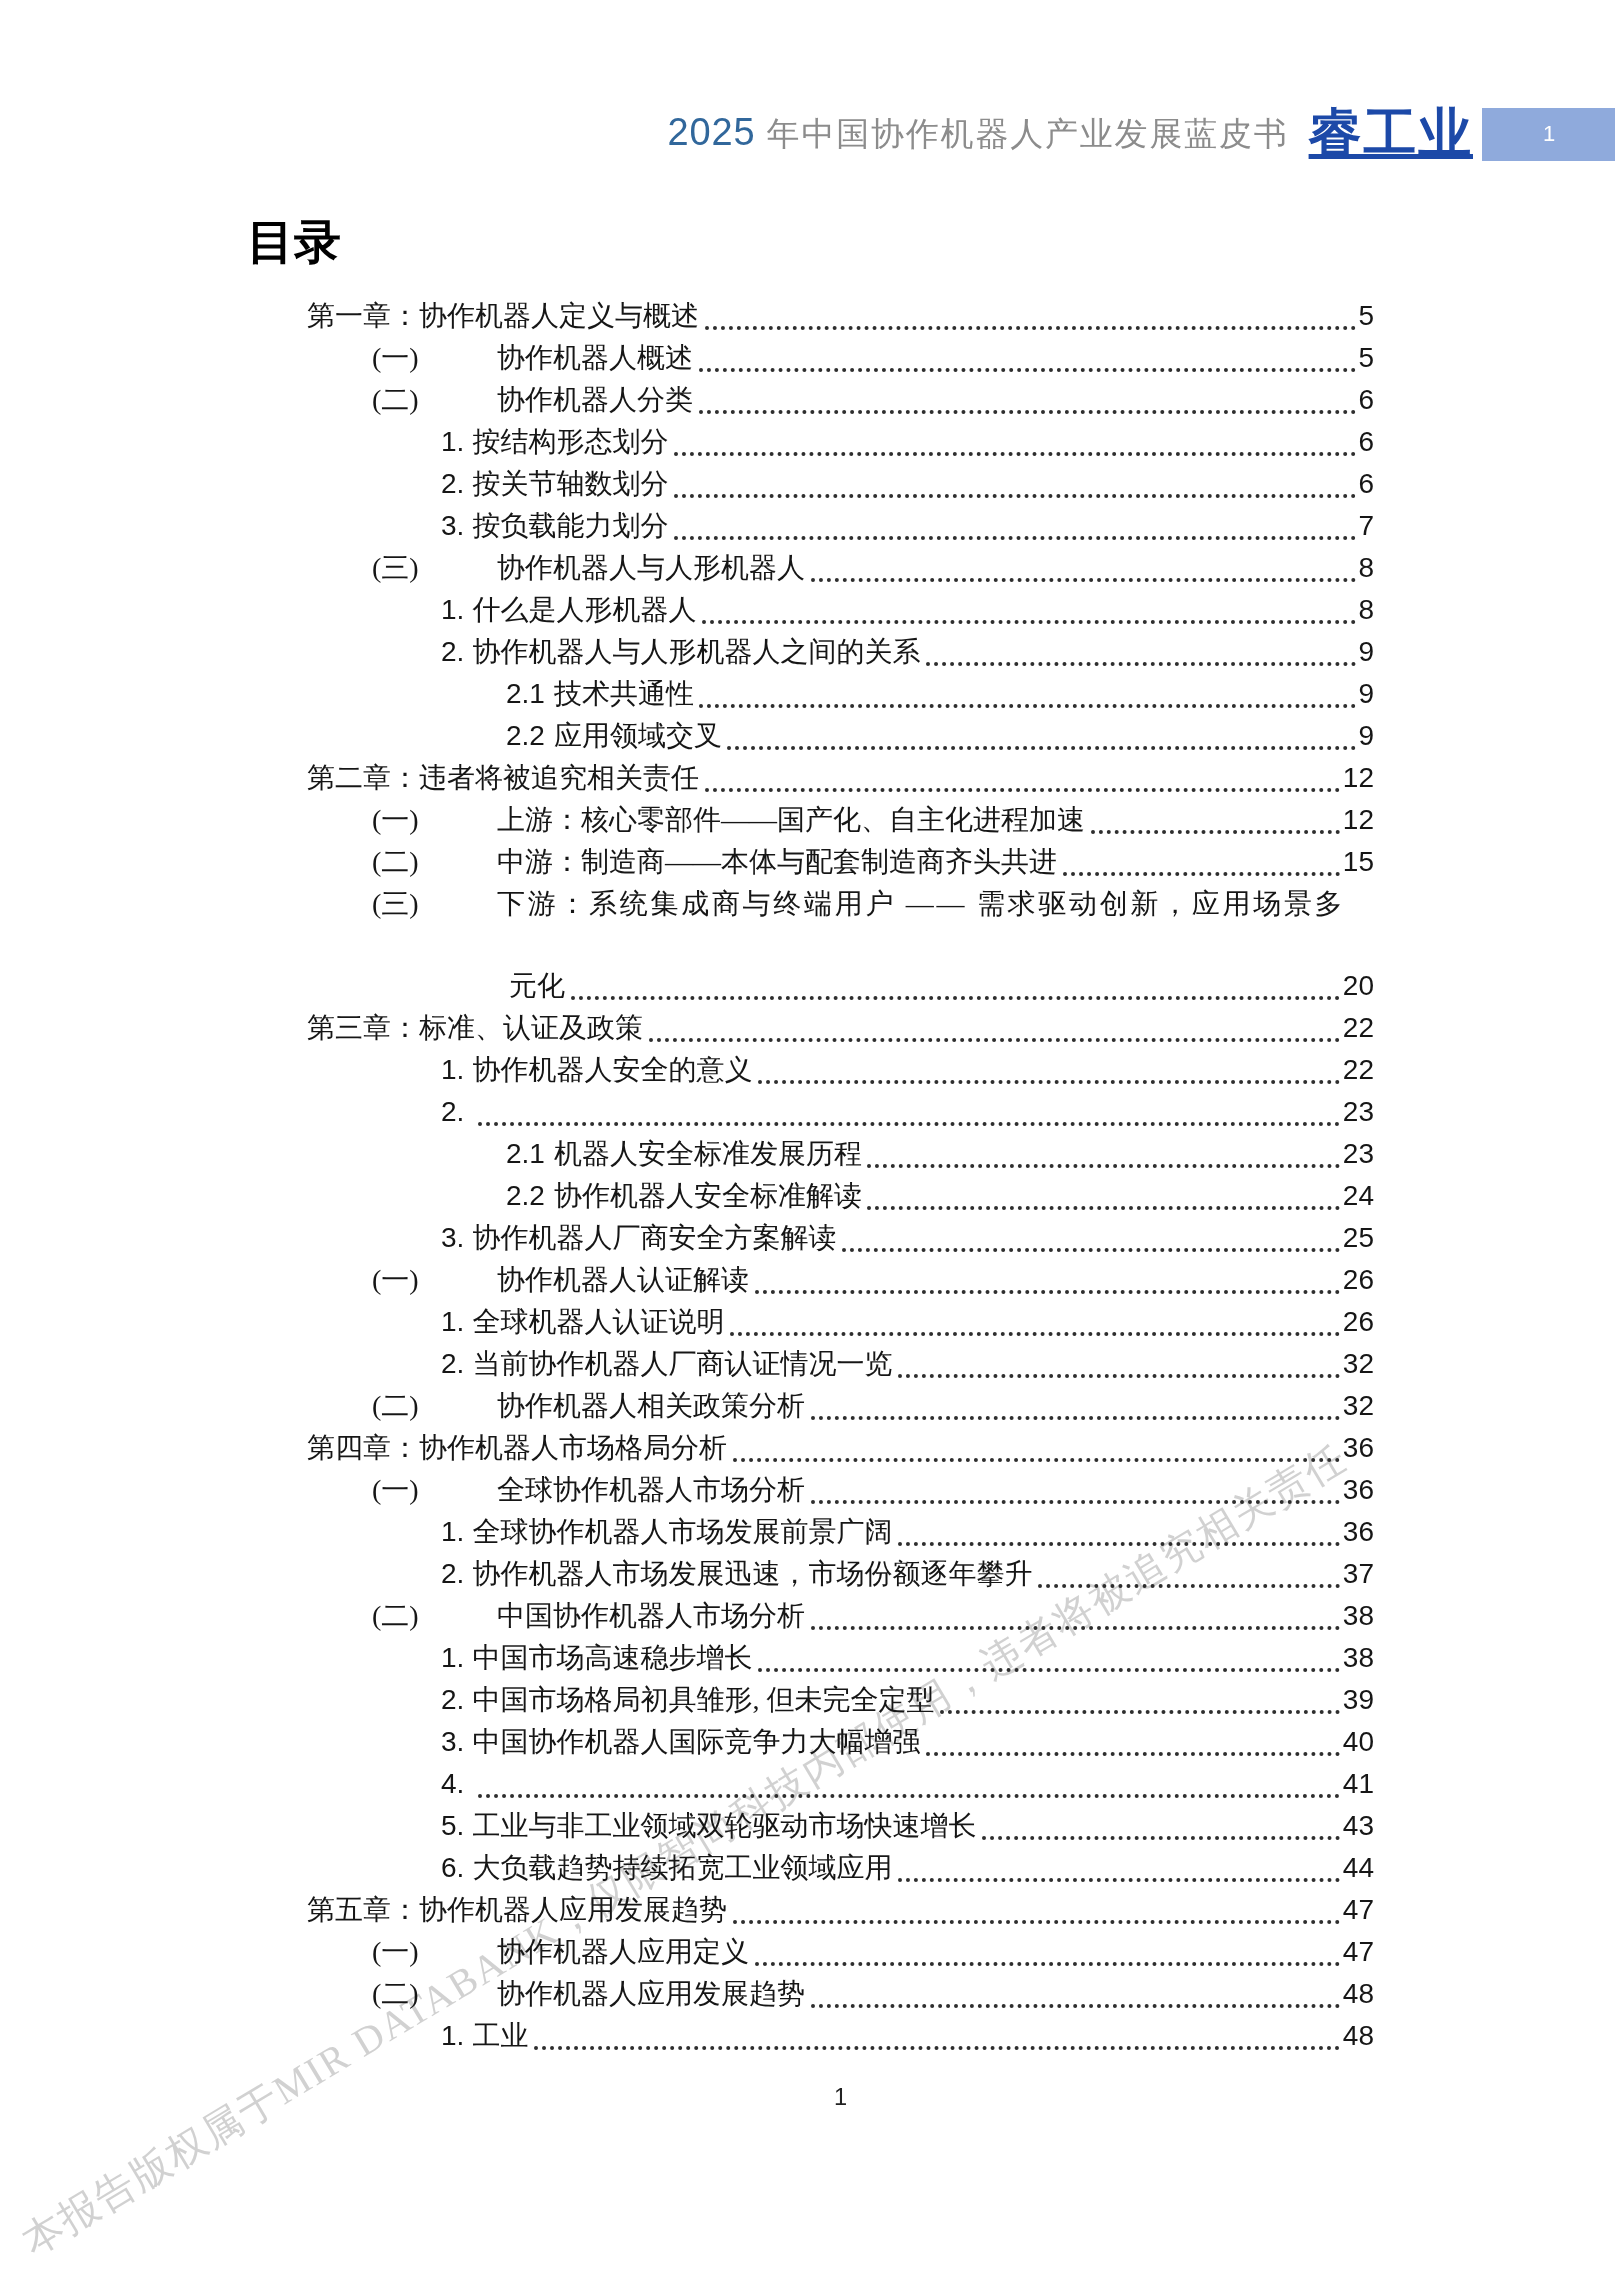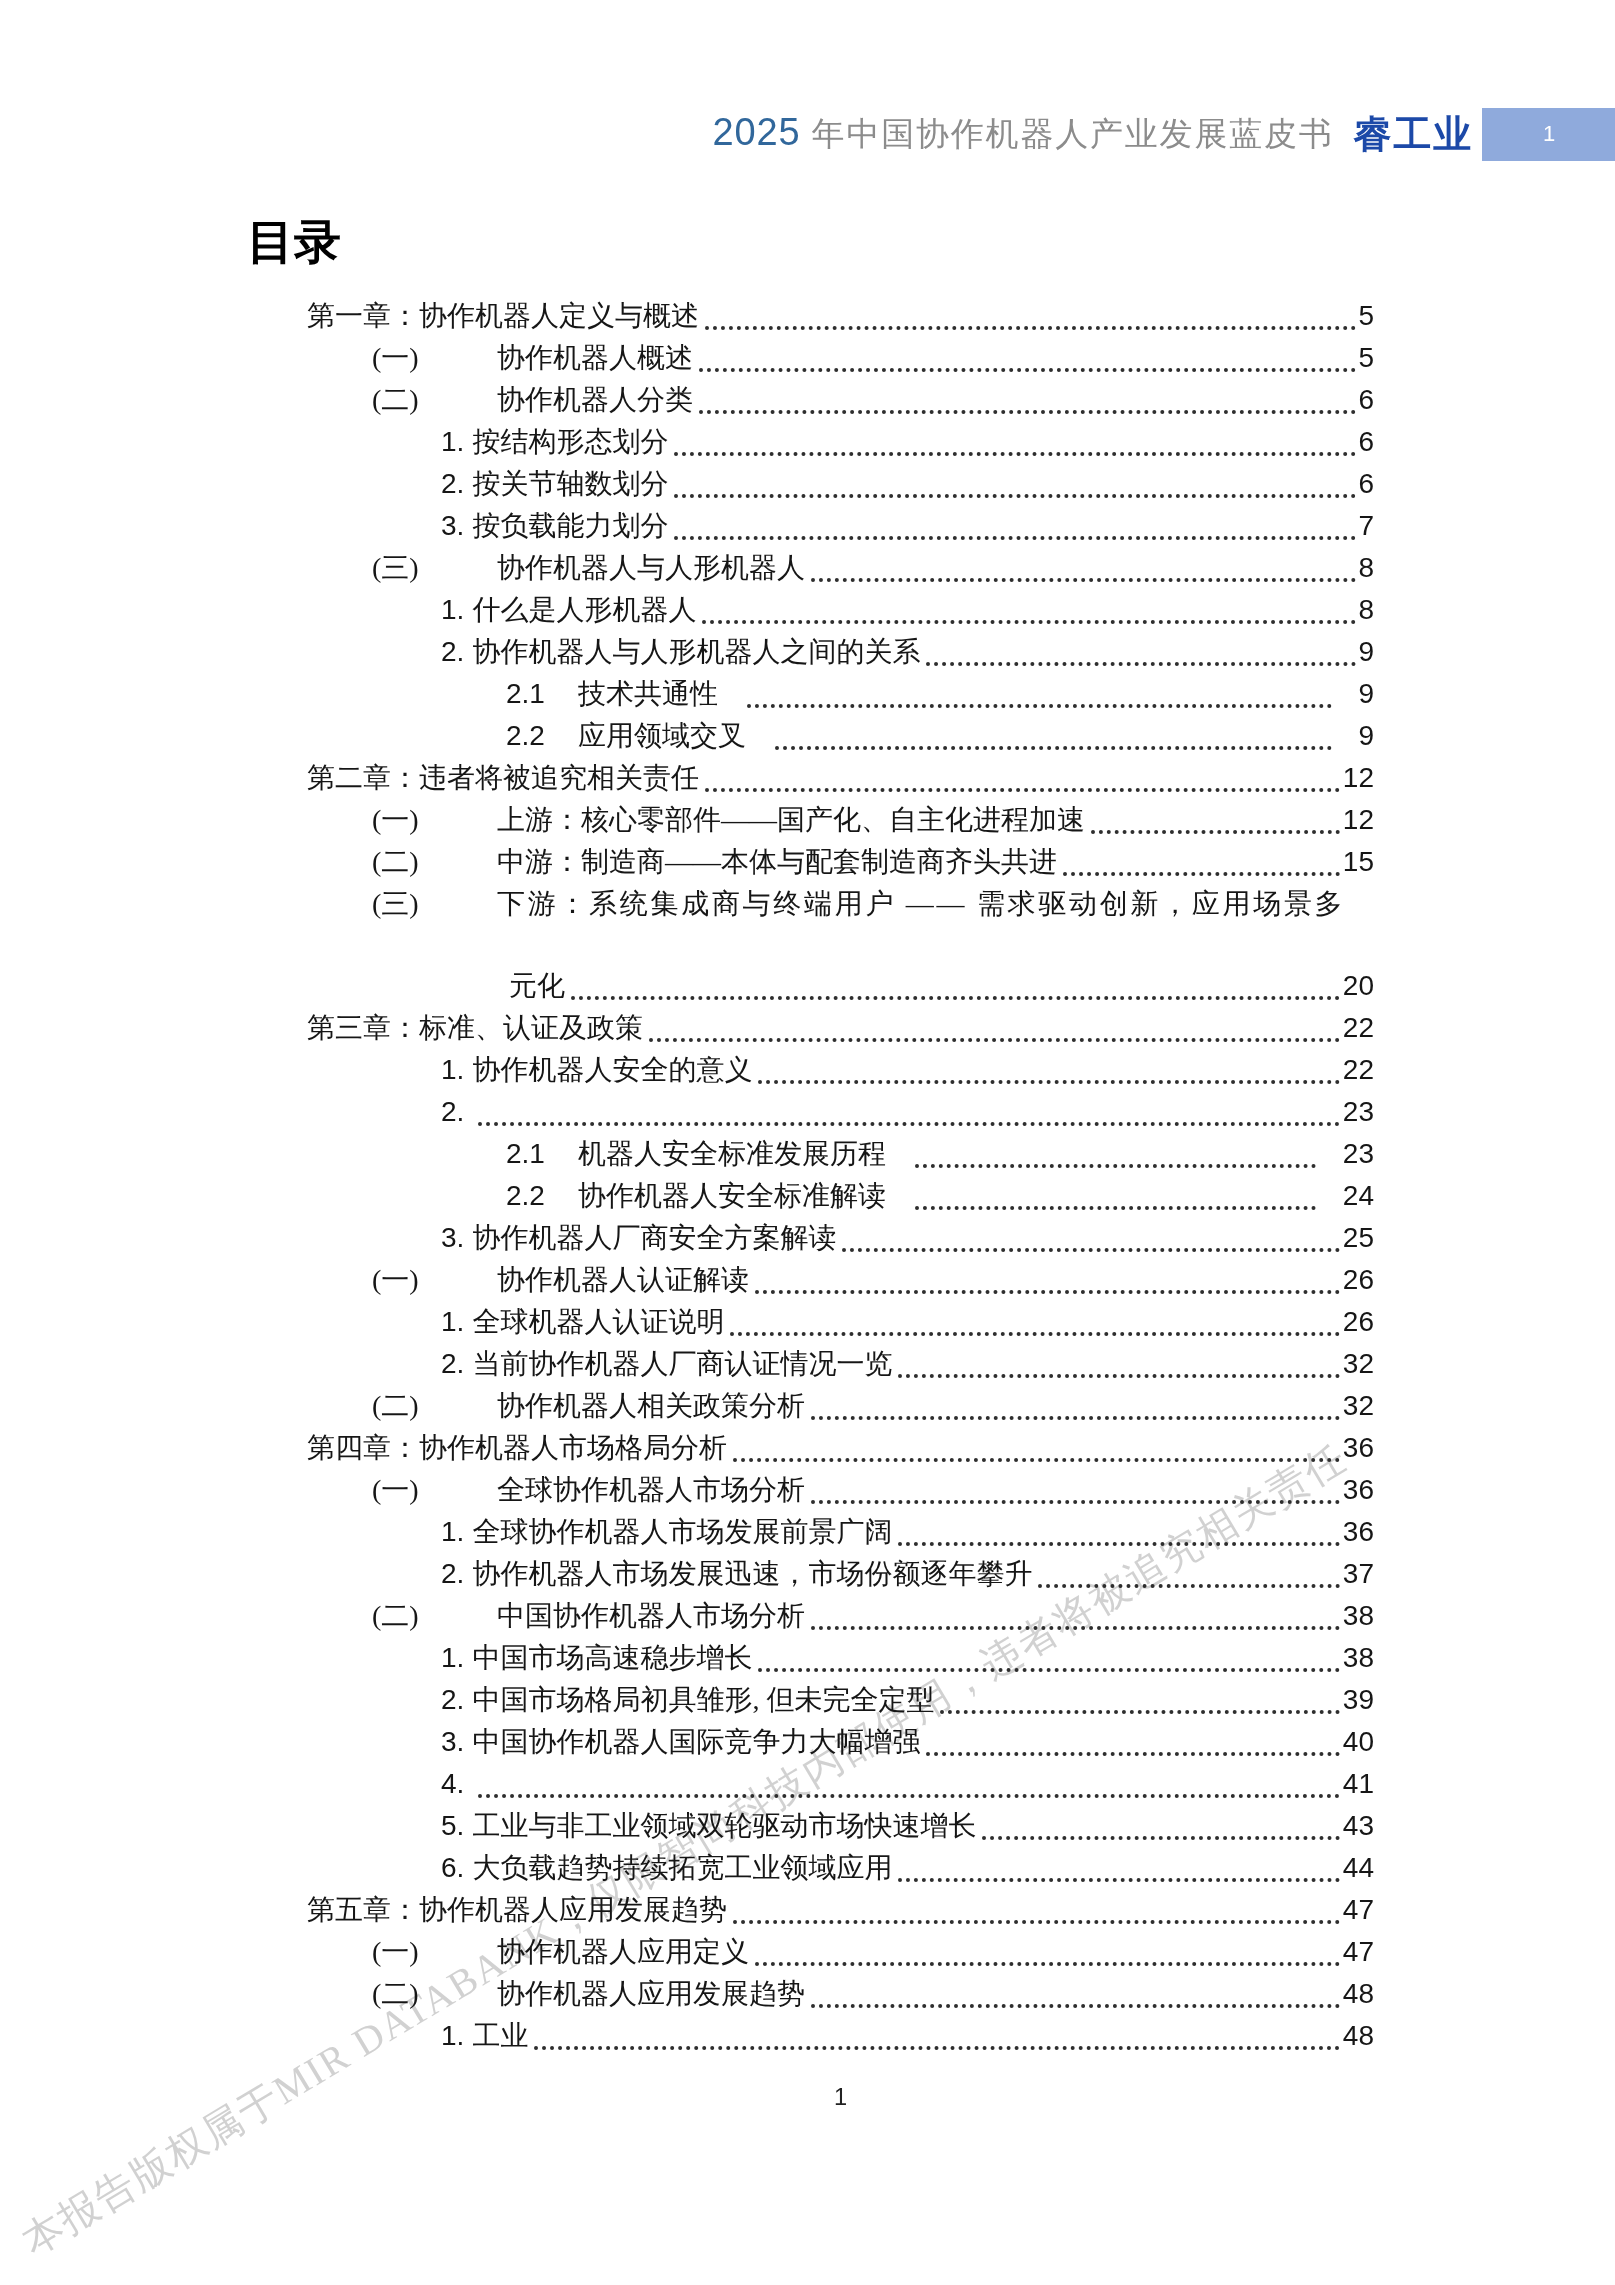--- a/index.html
+++ b/index.html
@@ -9,42 +9,42 @@
   }
   
   .header {
     position:absolute; top:105px; left:0; right:0; height:58px;
     display:flex; align-items:center; justify-content:flex-end;padding-left:16px;
   }
   .header-title { font-family:"Liberation Sans",sans-serif; white-space:nowrap; }
   .header-year { font-size:38px; color:#31679b; letter-spacing:0.9px; }
   .header-rest { font-size:33px; color:#8c8c8c; letter-spacing:1.8px; }
   .header-logo {
-    font-size:38px; font-weight:bold; color:#1c49a8; margin-left:20px;
-    font-family:"Liberation Sans",sans-serif; letter-spacing:1.8px; white-space:nowrap;
+    font-size:53px; font-weight:bold; color:#1c49a8; margin-left:20px;
+    font-family:"Liberation Sans",sans-serif; letter-spacing:1.8px; white-space:nowrap;text-decoration:underline;
   }
   .page-badge {
     width:134px; height:53px; margin-left:9px; background:#8faadc;
     display:flex; align-items:center; justify-content:center;
     color:#ffffff; font-size:22px; font-family:"Liberation Sans",sans-serif;
   }
   
   .toc-title {
     position:absolute; left:247px; top:215px; margin:0;
     font-size:47px; font-weight:bold; line-height:55px; color:#000;
   }
   .toc-list { position:absolute; left:307px; top:295px; width:1067px; z-index:2; }
   .toc-row {
     display:flex; align-items:flex-start; height:42px; line-height:42px;
     font-size:28px; white-space:nowrap;
   }
   .lvl-chapter { padding-left:0; }
   .lvl-paren   { padding-left:65px; }
   .lvl-num     { padding-left:134px; }
-  .lvl-subnum  { padding-left:199px;gap:24px; }
+  .lvl-subnum  { padding-left:199px; }
   .lvl-wrap    { padding-left:202px;margin-top:40px; }
   .toc-marker  { font-family:"Liberation Sans",sans-serif; }
   .lvl-paren > .toc-marker { width:125px; font-family:"Liberation Serif","DejaVu Serif",serif; }
   .lvl-num    > .toc-marker { margin-right:8.2px; }
   .lvl-subnum > .toc-marker { margin-right:9px; }
   .toc-text { }
   .stretch { letter-spacing:2.7px; }
   .leader {
     flex:1 1 auto; align-self:flex-start; height:31px; min-width:12.7px;
     border-bottom:4.5px dotted #2e2e2e; margin:0 2.7px 0 5.5px;

